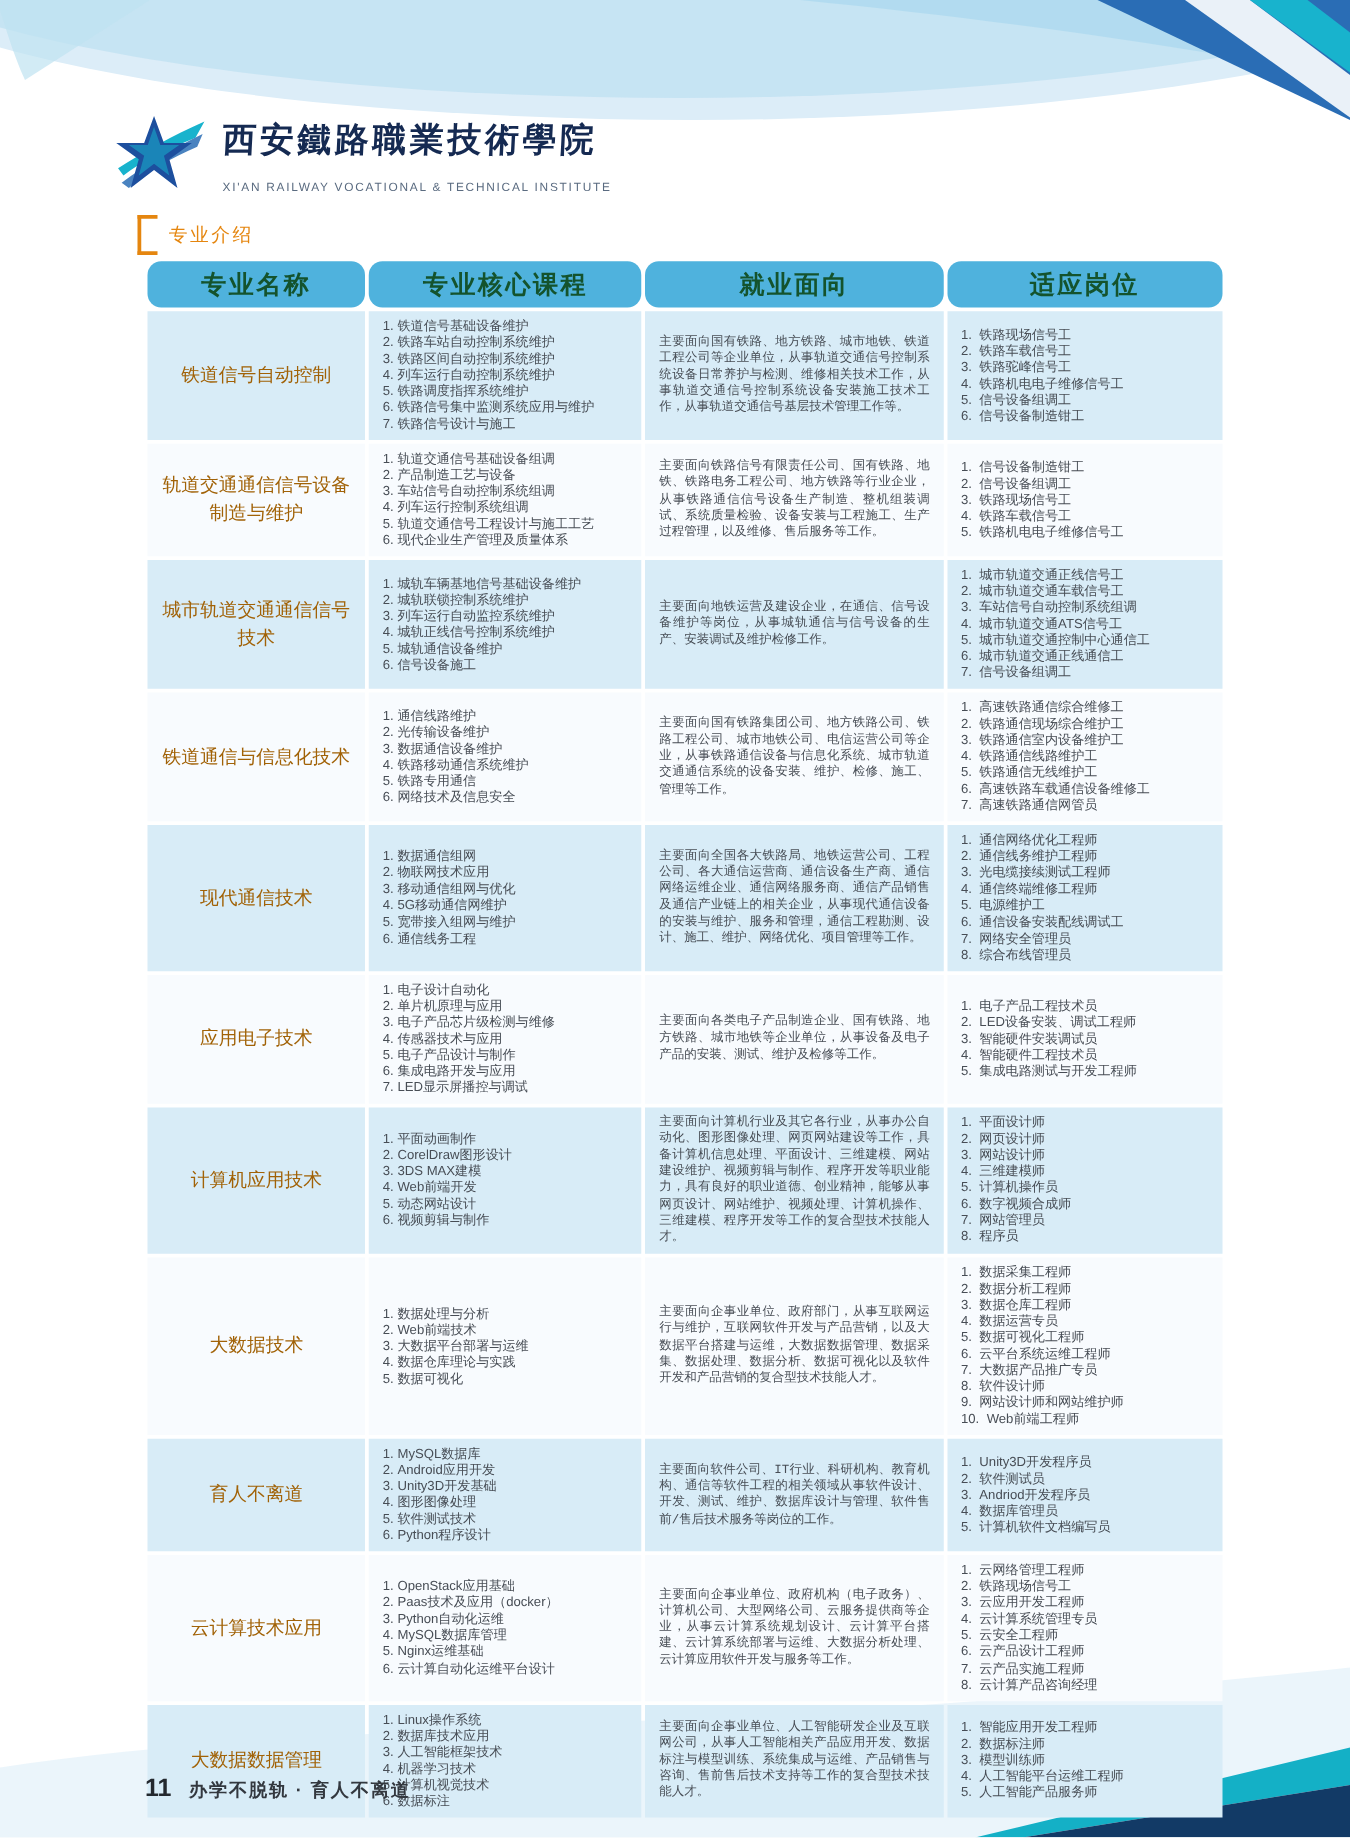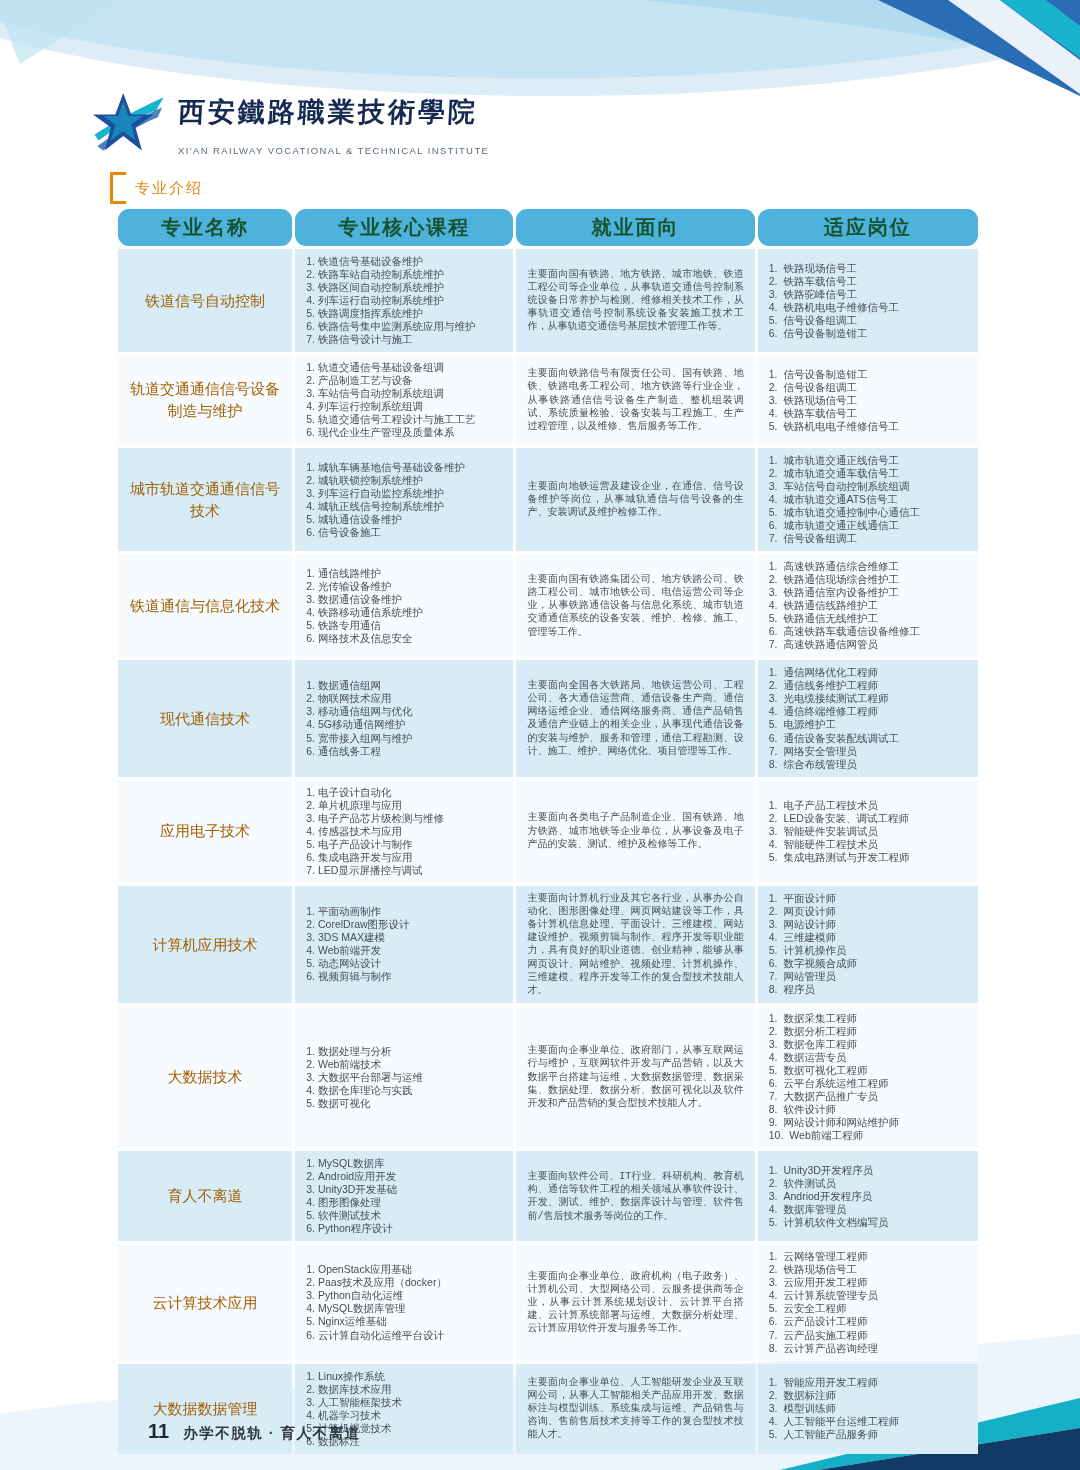--- a/index.html
+++ b/index.html
@@ -47,21 +47,21 @@
   .majors td { vertical-align:middle; padding:6px 11px; }
   tr.alt td { background:var(--row_alt_bg,#d8ecf7); }
   tr.plain td { background:var(--row_plain_bg,#f8fbfe); }
   .cell-name { text-align:center; font-size:15px; color:#a16207; line-height:1.45; }
   .t-line { display:flex; line-height:1.24; font-size:10.5px; color:#474d55; }
   .t-line .num { flex:0 0 auto; margin-right:3px; }
   .cell-pos .t-line .num { margin-right:6px; }
   .cell-emp .emp-text { font-size:10px; line-height:1.32; text-align:justify; color:#474d55;font-family:Liberation Mono, monospace; }
 
   
-  .footer { position:absolute; left:116px; top:1420px; display:flex; align-items:baseline;margin-left:32px; }
+  .footer { position:absolute; left:116px; top:1420px; display:flex; align-items:baseline; }
   .pgnum { font-size:20px; font-weight:bold; color:#23282e; }
   .slogan { font-size:14.5px; font-weight:bold; color:#33383f; letter-spacing:1.5px; margin-left:14px; }
   .watermark {
     position:absolute; right:24px; top:1416px;
     font-size:23px; font-weight:bold; color:#0d0d0d; letter-spacing:1px;
   }
 </style>
 </head>
 <body>
 

